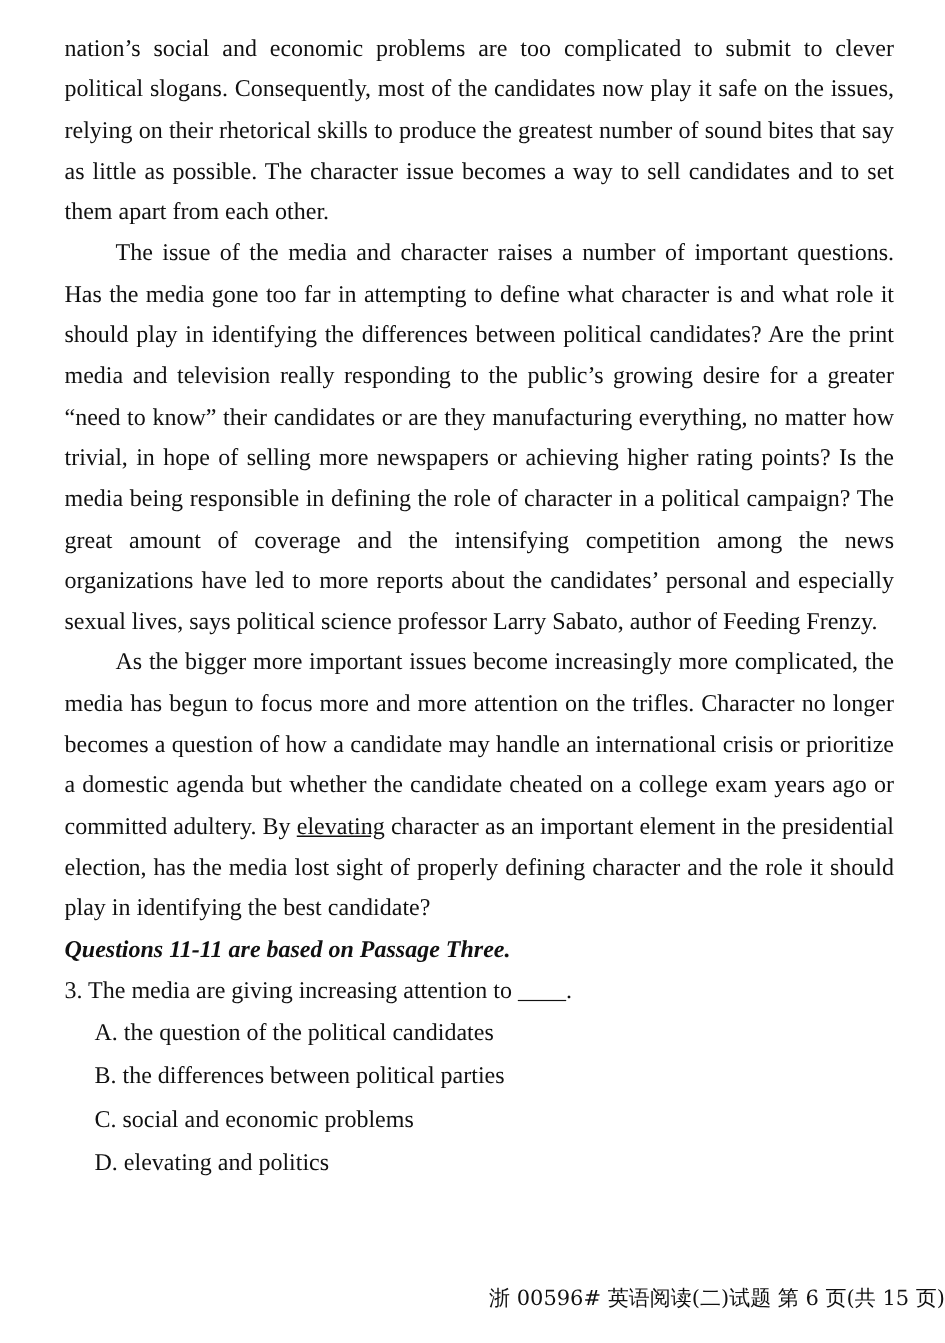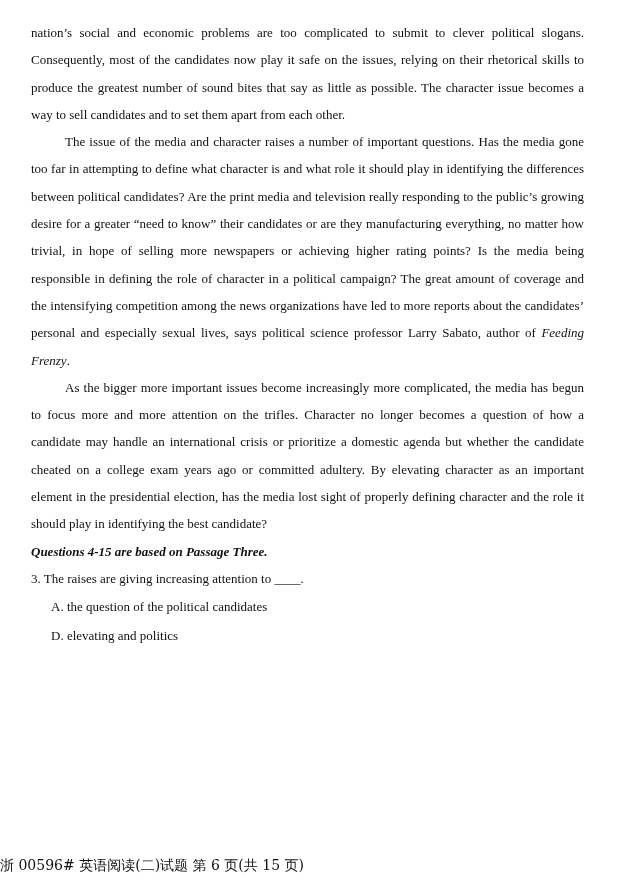--- a/index.html
+++ b/index.html
@@ -3,33 +3,33 @@
 <meta charset="utf-8">
 <style>
   html, body { margin: 0; padding: 0; }
   body {
     width: 630px; height: 895px; background: #ffffff; overflow: hidden;
     font-family: "Liberation Serif", "DejaVu Serif", serif;
     color: #111111;
   }
   .page { position: relative; width: 630px; height: 895px; }
   .body-text {
-    position: absolute; left: 31px; top: 19px; width: 553px;
-    font-size: 13px; line-height: 27.3px;
+    position: absolute; left: 43px; top: 19px; width: 553px;
+    font-size: 16px; line-height: 27.3px;
   }
   .para { margin: 0; text-align: justify; }
   .para.indent { text-indent: 34px; }
-  .para .u { }
-  .para .i { font-style: italic; }
+  .para .u { text-decoration: underline; }
+  .para .i { }
   .qhead { margin: 0; font-weight: bold; font-style: italic; }
   .qline { margin: 0; }
   .opt { margin: 0; padding-left: 20px; line-height: 29px; }
   .footer {
     position: absolute; left: 0; width: 630px; top: 857px;
-    text-align: left; font-size: 14px;
+    text-align: right; font-size: 14px;
     font-family: "DejaVu Serif", "Liberation Serif", serif;
   }
 </style>
 </head>
 <body>
 
 <div class="page">
   <div class="body-text">
 
     <p class="para">
@@ -37,26 +37,28 @@
     </p>
 
     <p class="para indent">
       <span>The issue of the media and character raises a number of important questions. Has the media gone too far in attempting to define what character is and what role it should play in identifying the differences between political candidates? Are the print media and television really responding to the public’s growing desire for a greater “need to know” their candidates or are they manufacturing everything, no matter how trivial, in hope of selling more newspapers or achieving higher rating points? Is the media being responsible in defining the role of character in a political campaign? The great amount of coverage and the intensifying competition among the news organizations have led to more reports about the candidates’ personal and especially sexual lives, says political science professor Larry Sabato, author of </span><span class="i">Feeding Frenzy</span><span>.</span>
     </p>
 
     <p class="para indent">
       <span>As the bigger more important issues become increasingly more complicated, the media has begun to focus more and more attention on the trifles. Character no longer becomes a question of how a candidate may handle an international crisis or prioritize a domestic agenda but whether the candidate cheated on a college exam years ago or committed adultery. By </span><span class="u">elevating</span><span> character as an important element in the presidential election, has the media lost sight of properly defining character and the role it should play in identifying the best candidate?</span>
     </p>
 
-    <p class="qhead">Questions 4-15 are based on Passage Three.</p>
+    <p class="qhead">Questions 11-11 are based on Passage Three.</p>
 
     <div>
       <p class="qline">
         <span>3.</span>
-        <span>The raises are giving increasing attention to ____.</span>
+        <span>The media are giving increasing attention to ____.</span>
       </p>
       <p class="opt">A. the question of the political candidates</p>
+      <p class="opt">B. the differences between political parties</p>
+      <p class="opt">C. social and economic problems</p>
       <p class="opt">D. elevating and politics</p>
     </div>
   </div>
 
   <div class="footer">浙 00596# 英语阅读(二)试题 第 6 页(共 15 页)</div>
 </div>
 
 </body></html>

